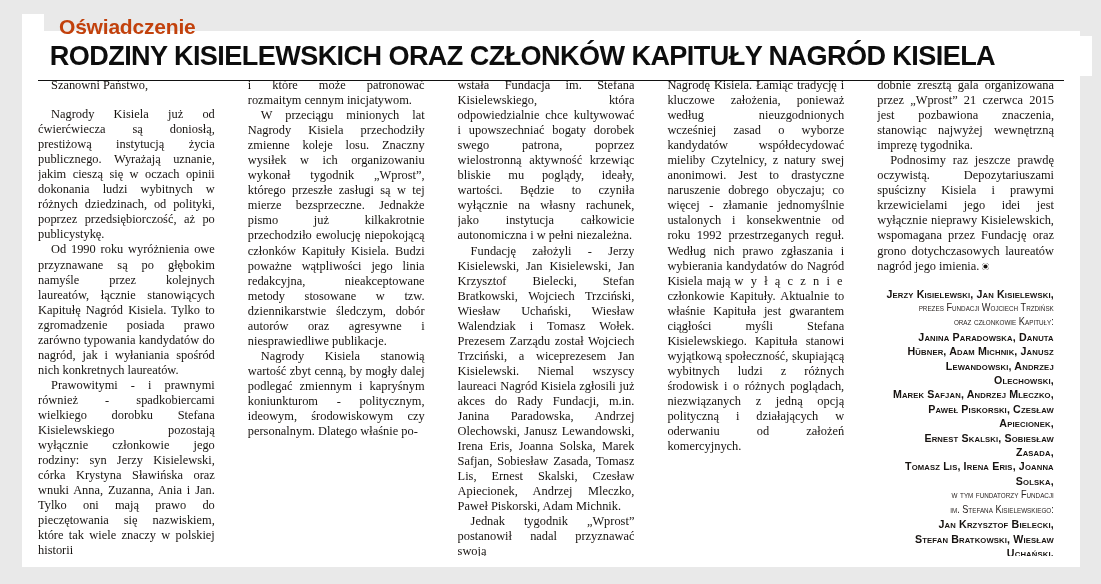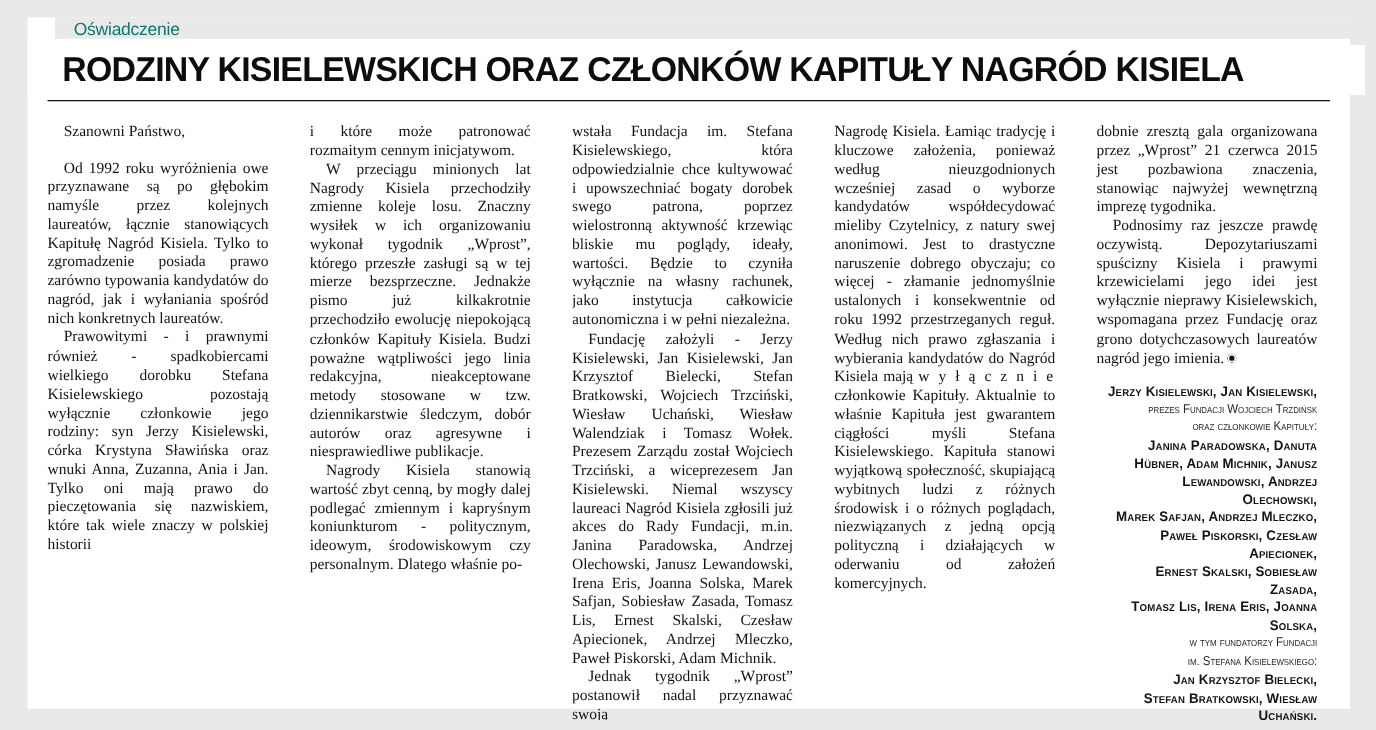--- a/index.html
+++ b/index.html
@@ -29,24 +29,24 @@
     height: 553px;
     background: #ffffff;
     box-shadow: 0 0 0 0 transparent;
   }
   
   .kicker {
     position: absolute;
     left: 37px;
     top: 2px;
     font-family: "Liberation Sans", sans-serif;
-    font-weight: normal;
-    font-size: 14px;
+    font-weight: bold;
+    font-size: 21px;
     letter-spacing: -0.2px;
-    color: #0f766e;
+    color: #c2410c;
     line-height: 1;
     white-space: nowrap;
   }
   .kicker-bar {
     position: absolute;
     left: 22px;
     top: 0px;
     width: 1058px;
     height: 17px;
     background: #e9e9e9;
@@ -79,21 +79,21 @@
     left: 16px;
     top: 66px;
     width: 1026px;
     height: 1px;
     background: #111;
   }
   
   .columns {
     position: absolute;
     left: 16px;
-    top: 84px;
+    top: 64px;
     width: 1028px;
     height: 478px;
     display: flex;
     gap: 12px;
   }
   .col {
     width: 189px;
     margin-right: 21px;
     font-size: 12.4px;
     line-height: 15.05px;
@@ -162,21 +162,22 @@
     <div class="headline-wrap">
       <div class="headline">RODZINY KISIELEWSKICH ORAZ CZŁONKÓW KAPITUŁY NAGRÓD KISIELA</div>
     </div>
 
     <div class="rule"></div>
 
     <div class="columns">
 
       <div class="col">
         <p class="salutation">Szanowni Państwo,</p>
-        <p>Od 1992 roku wyróżnienia owe przyznawane są po głębokim namyśle przez kolejnych laureatów, łącznie stanowiących Kapitułę Nagród Kisiela. Tylko to zgromadzenie posiada prawo zarówno typowania kandydatów do nagród, jak i wyłaniania spośród nich konkretnych laureatów.</p>
+        <p>Nagrody Kisiela już od ćwierćwiecza są doniosłą, prestiżową instytucją życia publicznego. Wyrażają uznanie, jakim cieszą się w oczach opinii dokonania ludzi wybitnych w różnych dziedzinach, od polityki, poprzez przedsiębiorczość, aż po publicystykę.</p>
+        <p>Od 1990 roku wyróżnienia owe przyznawane są po głębokim namyśle przez kolejnych laureatów, łącznie stanowiących Kapitułę Nagród Kisiela. Tylko to zgromadzenie posiada prawo zarówno typowania kandydatów do nagród, jak i wyłaniania spośród nich konkretnych laureatów.</p>
         <p>Prawowitymi - i prawnymi również - spadkobiercami wielkiego dorobku Stefana Kisielewskiego pozostają wyłącznie członkowie jego rodziny: syn Jerzy Kisielewski, córka Krystyna Sławińska oraz wnuki Anna, Zuzanna, Ania i Jan. Tylko oni mają prawo do pieczętowania się nazwiskiem, które tak wiele znaczy w polskiej historii</p>
       </div>
 
       <div class="col">
         <p class="noindent">i które może patronować rozmaitym cennym inicjatywom.</p>
         <p>W przeciągu minionych lat Nagrody Kisiela przechodziły zmienne koleje losu. Znaczny wysiłek w ich organizowaniu wykonał tygodnik „Wprost”, którego przeszłe zasługi są w tej mierze bezsprzeczne. Jednakże pismo już kilkakrotnie przechodziło ewolucję niepokojącą członków Kapituły Kisiela. Budzi poważne wątpliwości jego linia redakcyjna, nieakceptowane metody stosowane w tzw. dziennikarstwie śledczym, dobór autorów oraz agresywne i niesprawiedliwe publikacje.</p>
         <p>Nagrody Kisiela stanowią wartość zbyt cenną, by mogły dalej podlegać zmiennym i kapryśnym koniunkturom - politycznym, ideowym, środowiskowym czy personalnym. Dlatego właśnie po-</p>
       </div>
 
       <div class="col">

